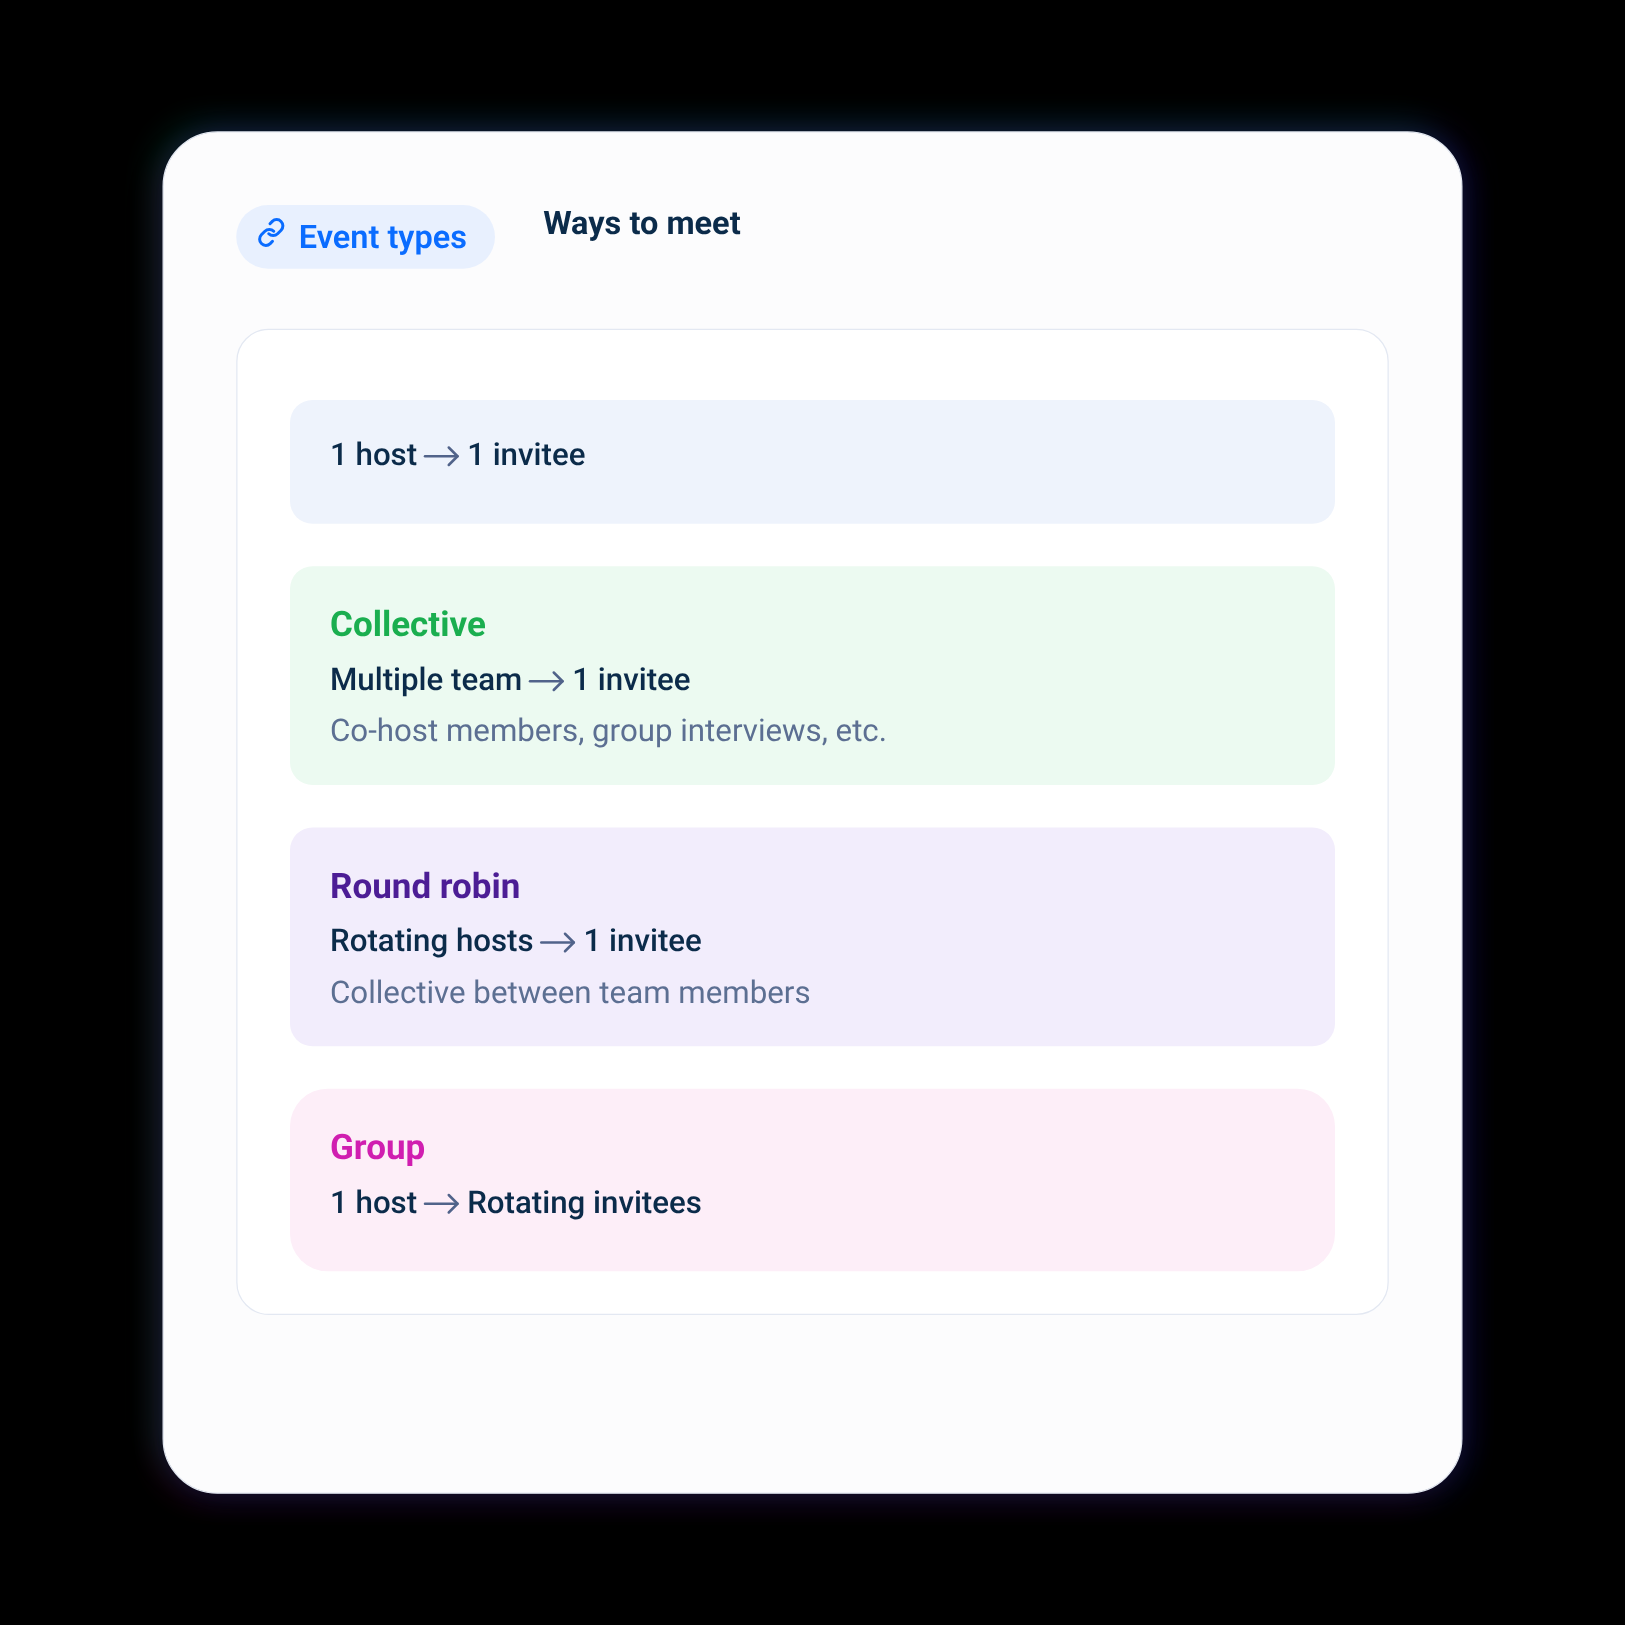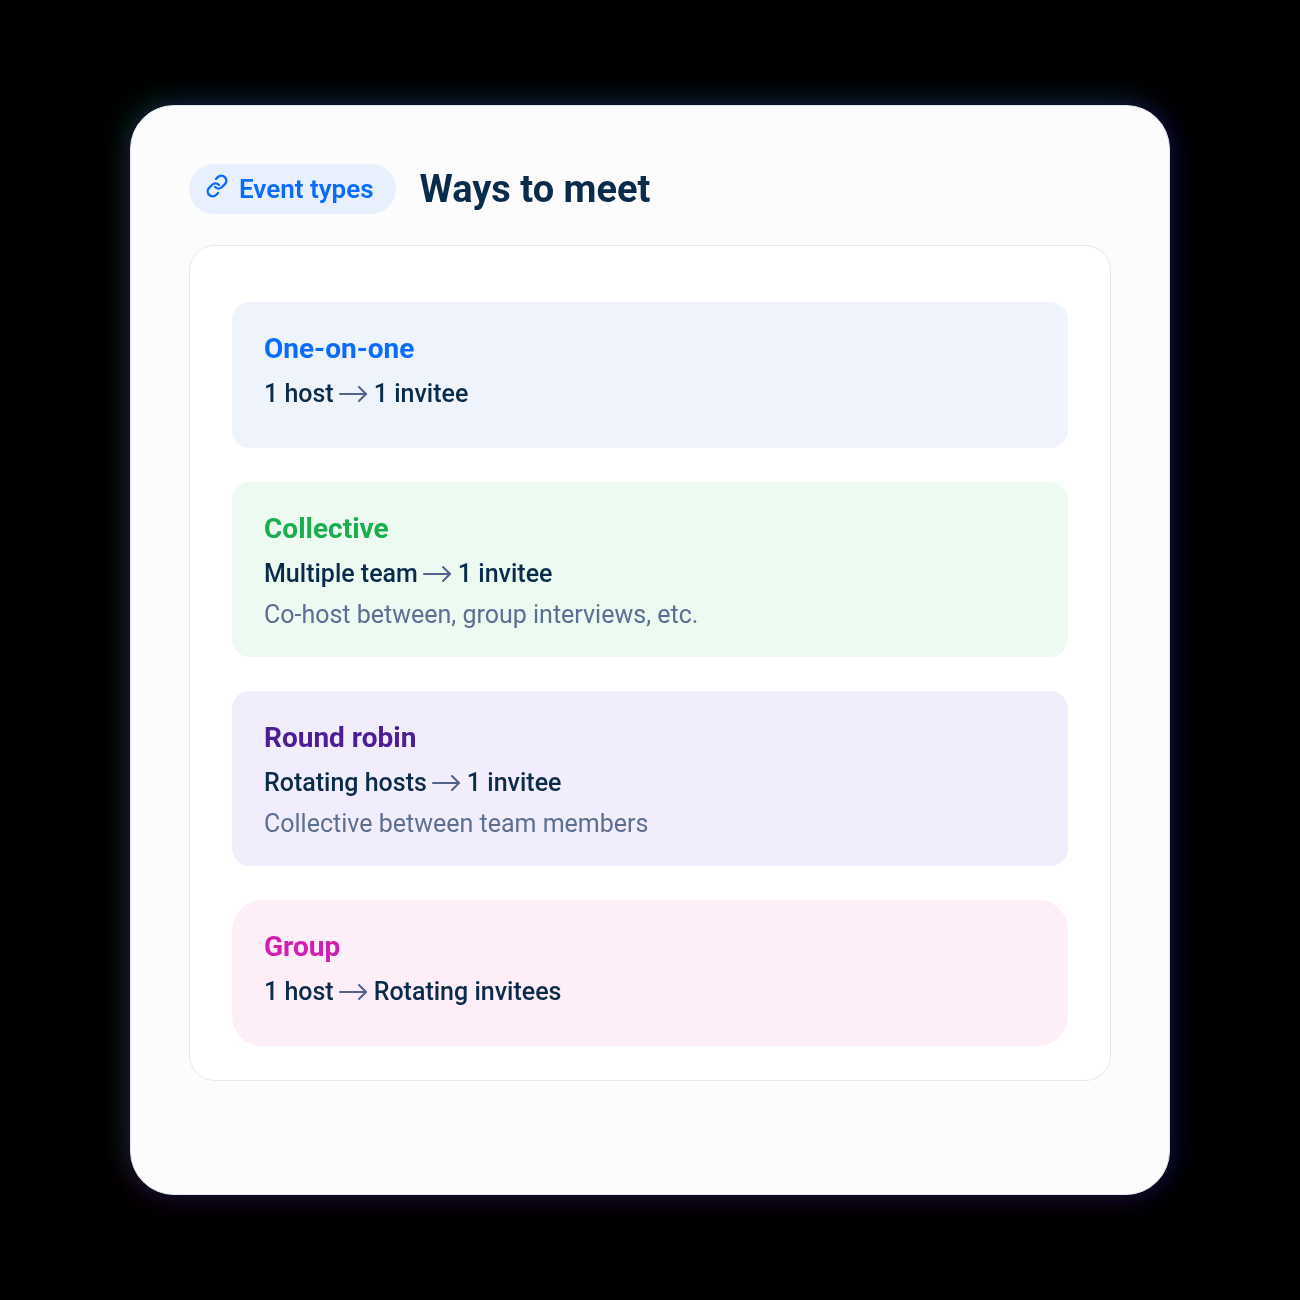--- a/index.html
+++ b/index.html
@@ -25,40 +25,39 @@
       -8px -8px 24px rgba(0,255,200,.12),
       8px -8px 24px rgba(120,0,255,.10),
       -8px 8px 24px rgba(255,0,180,.10),
       8px 8px 24px rgba(0,120,255,.10);
     padding: 58px 58px 0 58px;
     overflow: hidden;
   }
 
   .header-row {
     display: flex;
-    align-items: center;
-    gap: 24px;
-    margin-bottom: 31px;
+    gap: 39px;
+    margin-bottom: 48px;
   }
 
   .badge {
     display: inline-flex;
     align-items: center;
     gap: 10px;
     background: #e8f0fe;
     color: #0a6cff;
     font-size: 26px;
     font-weight: 600;
     padding: 10px 22px 10px 16px;
     border-radius: 999px;
   }
   .badge svg { width: 24px; height: 24px; stroke: #0a6cff; }
 
   .page-title {
-    font-size: 38px;
+    font-size: 26px;
     font-weight: 700;
     color: #0b2b4a;
   }
 
   .panel {
     border: 1px solid #e3e8f2;
     border-radius: 26px;
     padding: 56px 42px 0 42px;
     background: #ffffff;
   }
@@ -117,21 +116,20 @@
         </svg>
       </span>
       <span>Event types</span>
     </div>
     <div class="page-title">Ways to meet</div>
   </div>
 
   <div class="panel">
 
     <div class="card one">
-      <div class="card-title">One-on-one</div>
       <div class="card-sub">
         <span>1 host</span>
         <span class="arrow">
           <svg viewBox="0 0 32 22" fill="none" stroke-width="2" stroke-linecap="round" stroke-linejoin="round">
             <line x1="2" y1="11" x2="28" y2="11"></line>
               <polyline points="21,4 28,11 21,18"></polyline>
           </svg>
         </span>
         <span>1 invitee</span>
       </div>
@@ -142,21 +140,21 @@
       <div class="card-sub">
         <span>Multiple team</span>
         <span class="arrow">
           <svg viewBox="0 0 32 22" fill="none" stroke-width="2" stroke-linecap="round" stroke-linejoin="round">
             <line x1="2" y1="11" x2="28" y2="11"></line>
               <polyline points="21,4 28,11 21,18"></polyline>
           </svg>
         </span>
         <span>1 invitee</span>
       </div>
-      <div class="card-desc">Co-host between, group interviews, etc.</div>
+      <div class="card-desc">Co-host members, group interviews, etc.</div>
     </div>
 
     <div class="card rr">
       <div class="card-title">Round robin</div>
       <div class="card-sub">
         <span>Rotating hosts</span>
         <span class="arrow">
           <svg viewBox="0 0 32 22" fill="none" stroke-width="2" stroke-linecap="round" stroke-linejoin="round">
             <line x1="2" y1="11" x2="28" y2="11"></line>
               <polyline points="21,4 28,11 21,18"></polyline>

